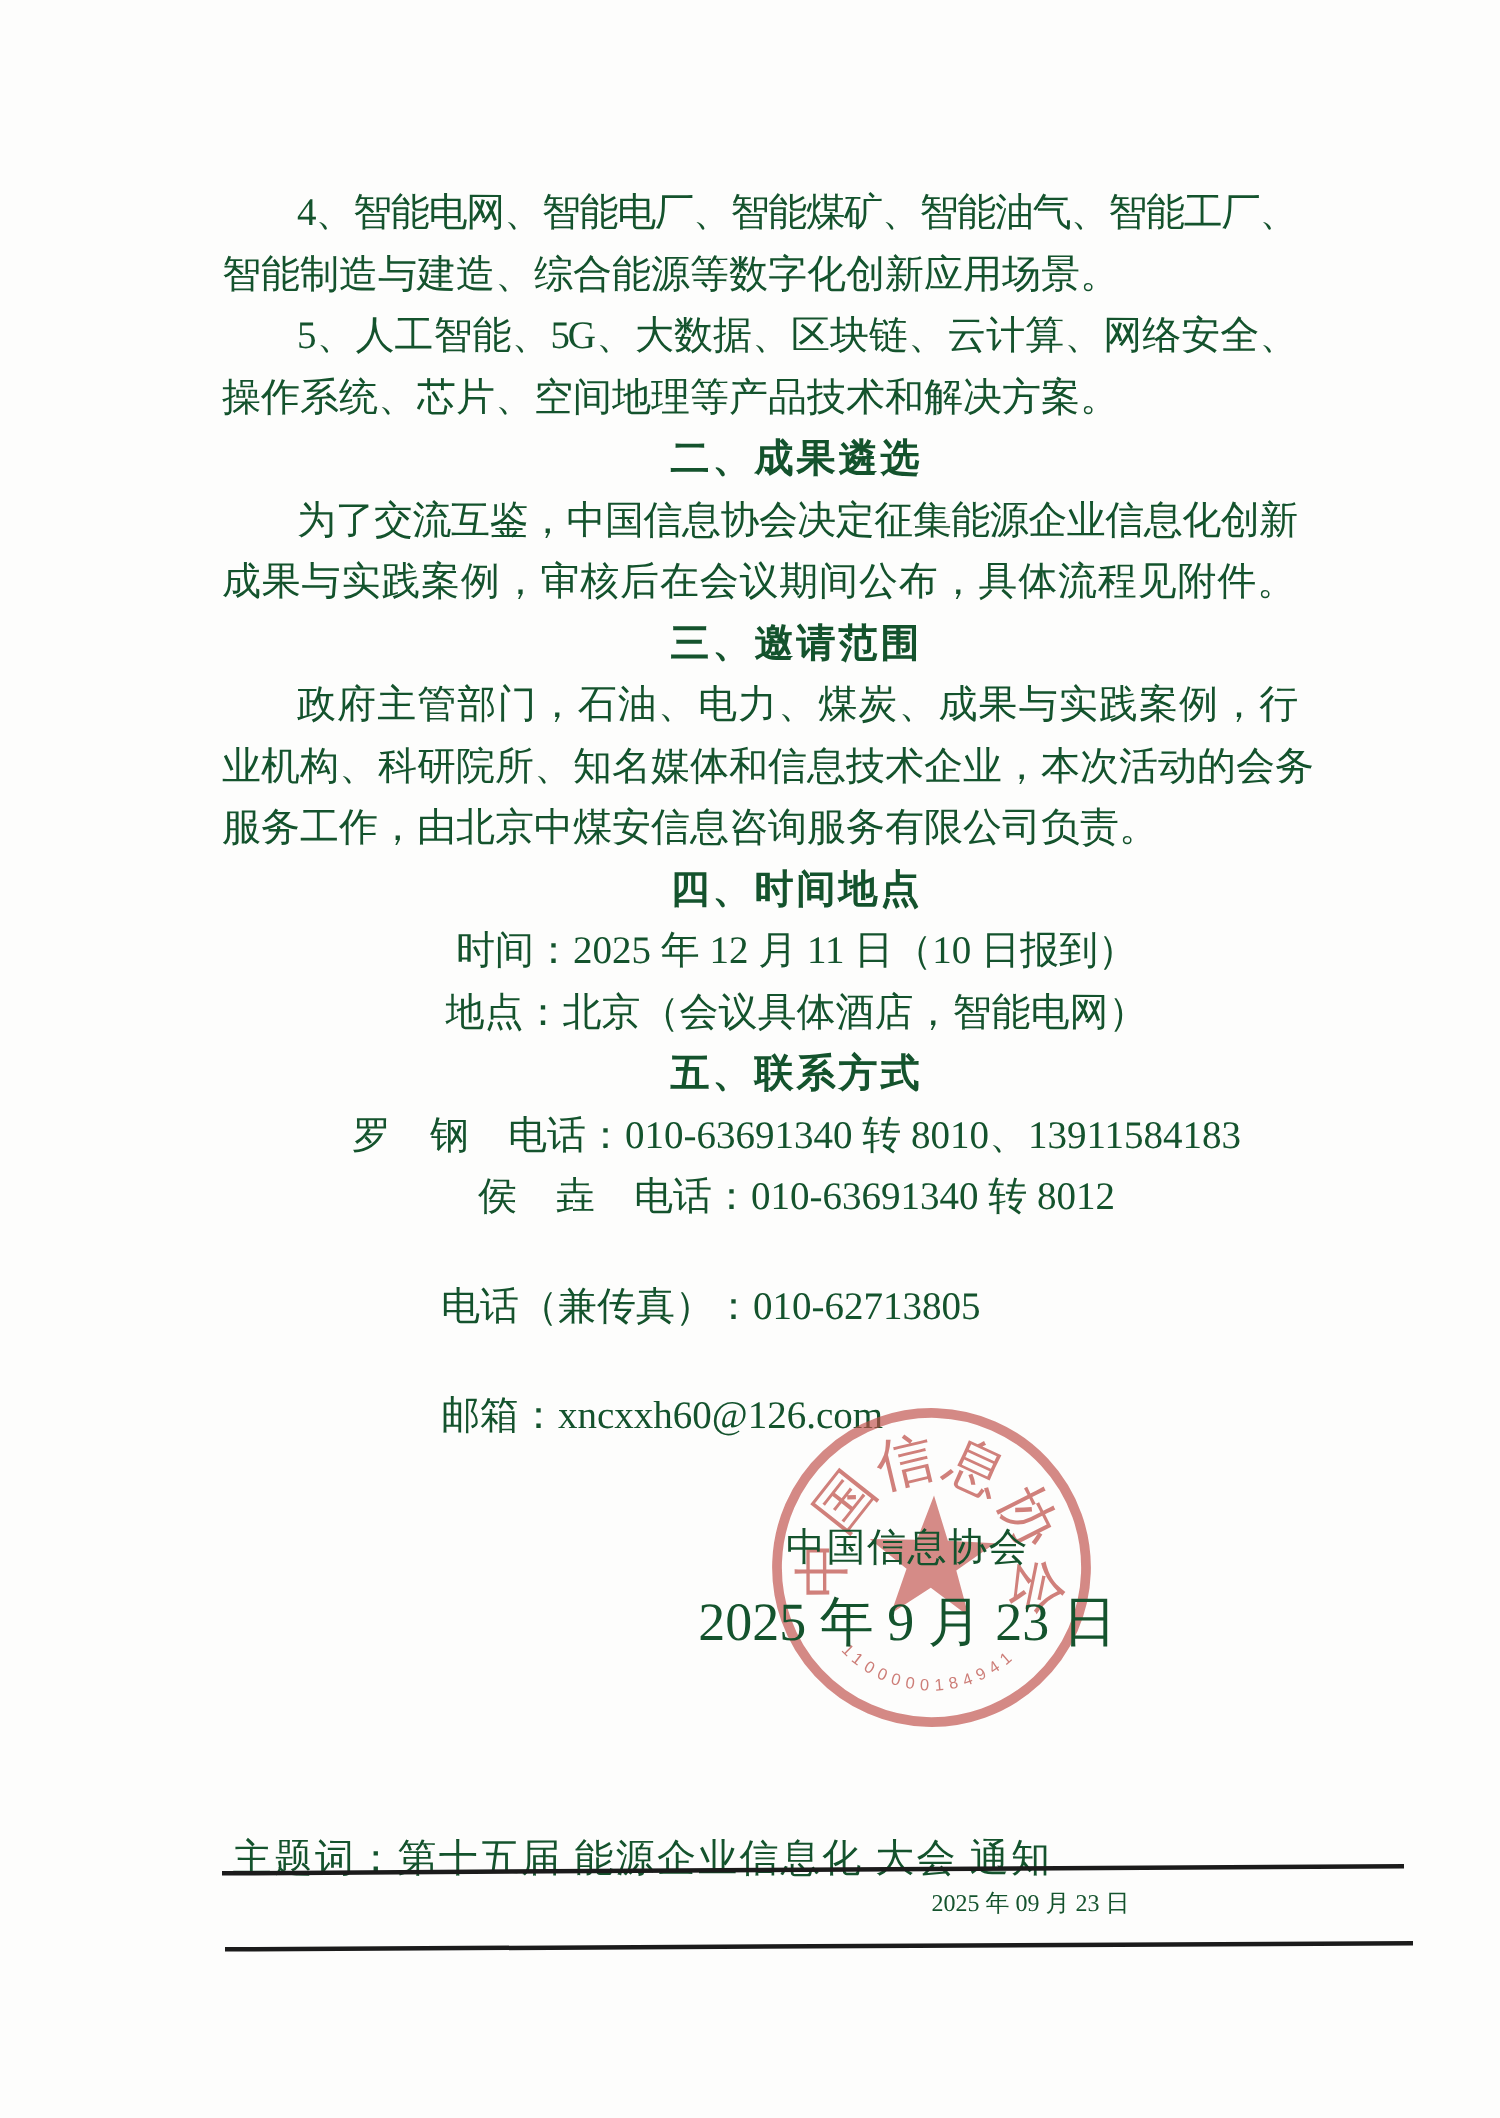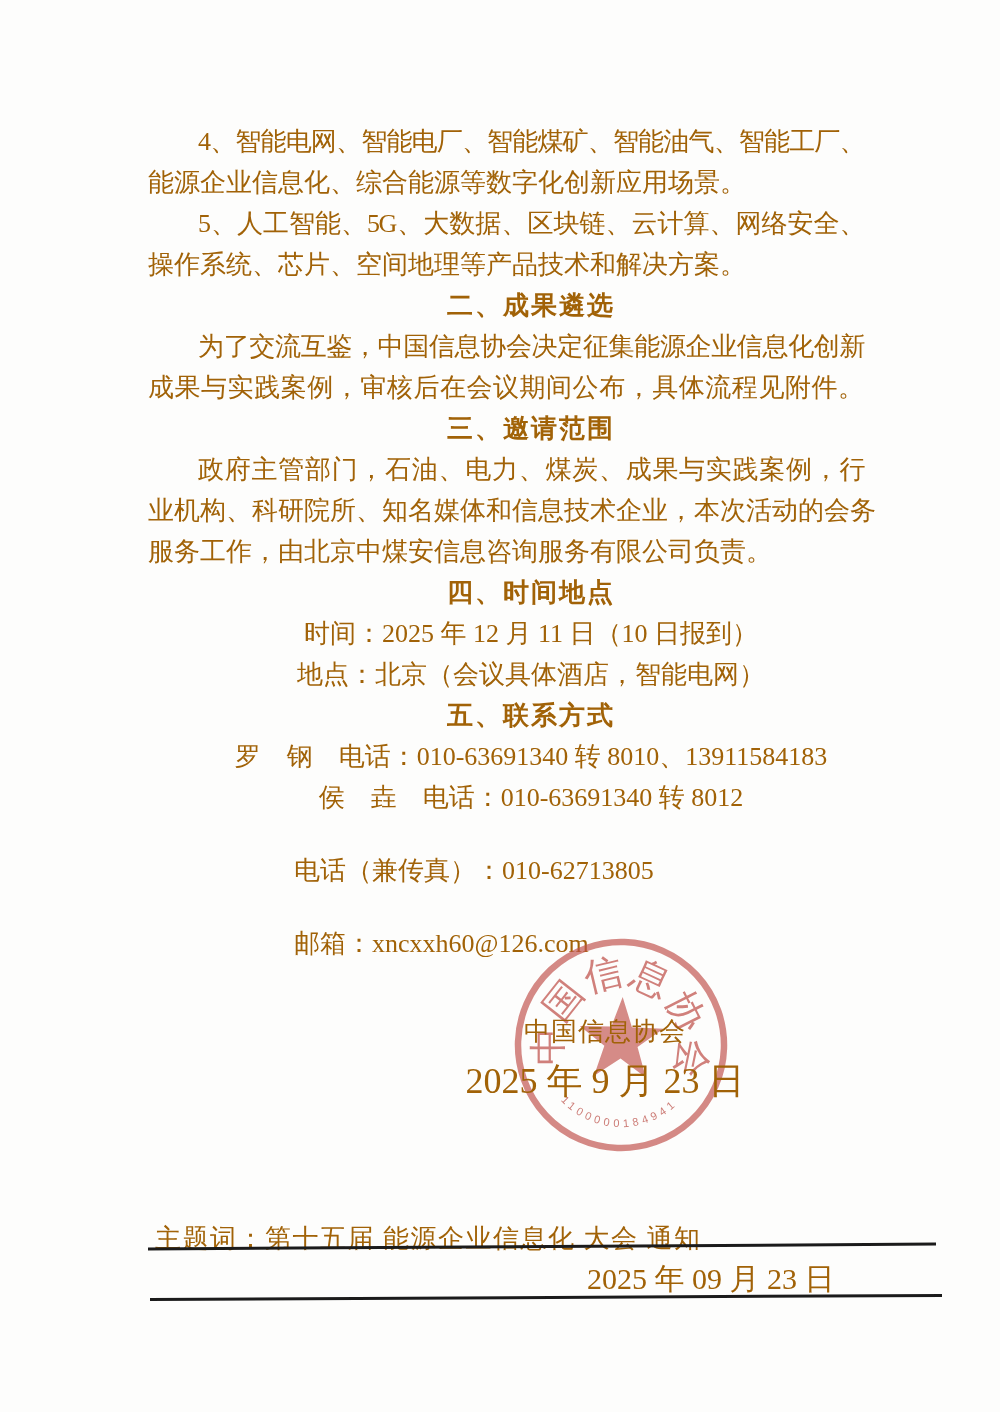--- a/index.html
+++ b/index.html
@@ -2,21 +2,21 @@
 <html><head>
 <meta charset="utf-8">
 <style>
   html,body { margin:0; padding:0; background:#e8e8e8; }
   .page {
     position:relative;
     width:1000px; height:1412px;
     margin:0 auto;
     background:#fdfdfc;
     font-family:"Liberation Serif","DejaVu Serif",serif;
-    color:#a16207;
+    color:#14532d;
     overflow:hidden;
   }
   .doc-body { position:absolute; left:148px; top:121px; width:716px; }
   .line {
     font-size:26px; line-height:41px; height:41px;
     white-space:nowrap;
   }
   .indent { padding-left:50px;text-align:center; }
   .offset { padding-left:146px;margin-top:32px; }
   .fill { text-align:justify; text-align-last:justify; }
@@ -43,36 +43,36 @@
   }
   .footer-topic {
     position:absolute; left:155px; top:1221px;
     font-size:26px; letter-spacing:1.5px; white-space:nowrap;
   }
   .footer-rule-1 {
     position:absolute; left:148px; top:1245px; width:788px; height:2.5px;
     background:#1b1b1b; transform:rotate(-0.35deg);
   }
   .footer-date {
-    position:absolute; left:587px; top:1259px;
-    font-size:30px; white-space:nowrap;
+    position:absolute; left:621px; top:1259px;
+    font-size:16px; white-space:nowrap;
   }
   .footer-rule-2 {
     position:absolute; left:150px; top:1296px; width:792px; height:2.5px;
     background:#1b1b1b; transform:rotate(-0.3deg);
   }
 </style>
 </head>
 <body>
 
 <div class="page">
 
   <div class="doc-body">
     <div class="line indent fill tight">4、智能电网、智能电厂、智能煤矿、智能油气、智能工厂、</div>
-    <div class="line">能源企业信息化、综合能源等数字化创新应用场景。</div>
+    <div class="line">智能制造与建造、综合能源等数字化创新应用场景。</div>
     <div class="line indent fill tight">5、人工智能、5G、大数据、区块链、云计算、网络安全、</div>
     <div class="line">操作系统、芯片、空间地理等产品技术和解决方案。</div>
     <div class="line indent header-line">二、成果遴选</div>
     <div class="line indent fill tight">为了交流互鉴，中国信息协会决定征集能源企业信息化创新</div>
     <div class="line fill">成果与实践案例，审核后在会议期间公布，具体流程见附件。</div>
     <div class="line indent header-line">三、邀请范围</div>
     <div class="line indent fill tight">政府主管部门，石油、电力、煤炭、成果与实践案例，行</div>
     <div class="line fill">业机构、科研院所、知名媒体和信息技术企业，本次活动的会务</div>
     <div class="line">服务工作，由北京中煤安信息咨询服务有限公司负责。</div>
     <div class="line indent header-line">四、时间地点</div>

